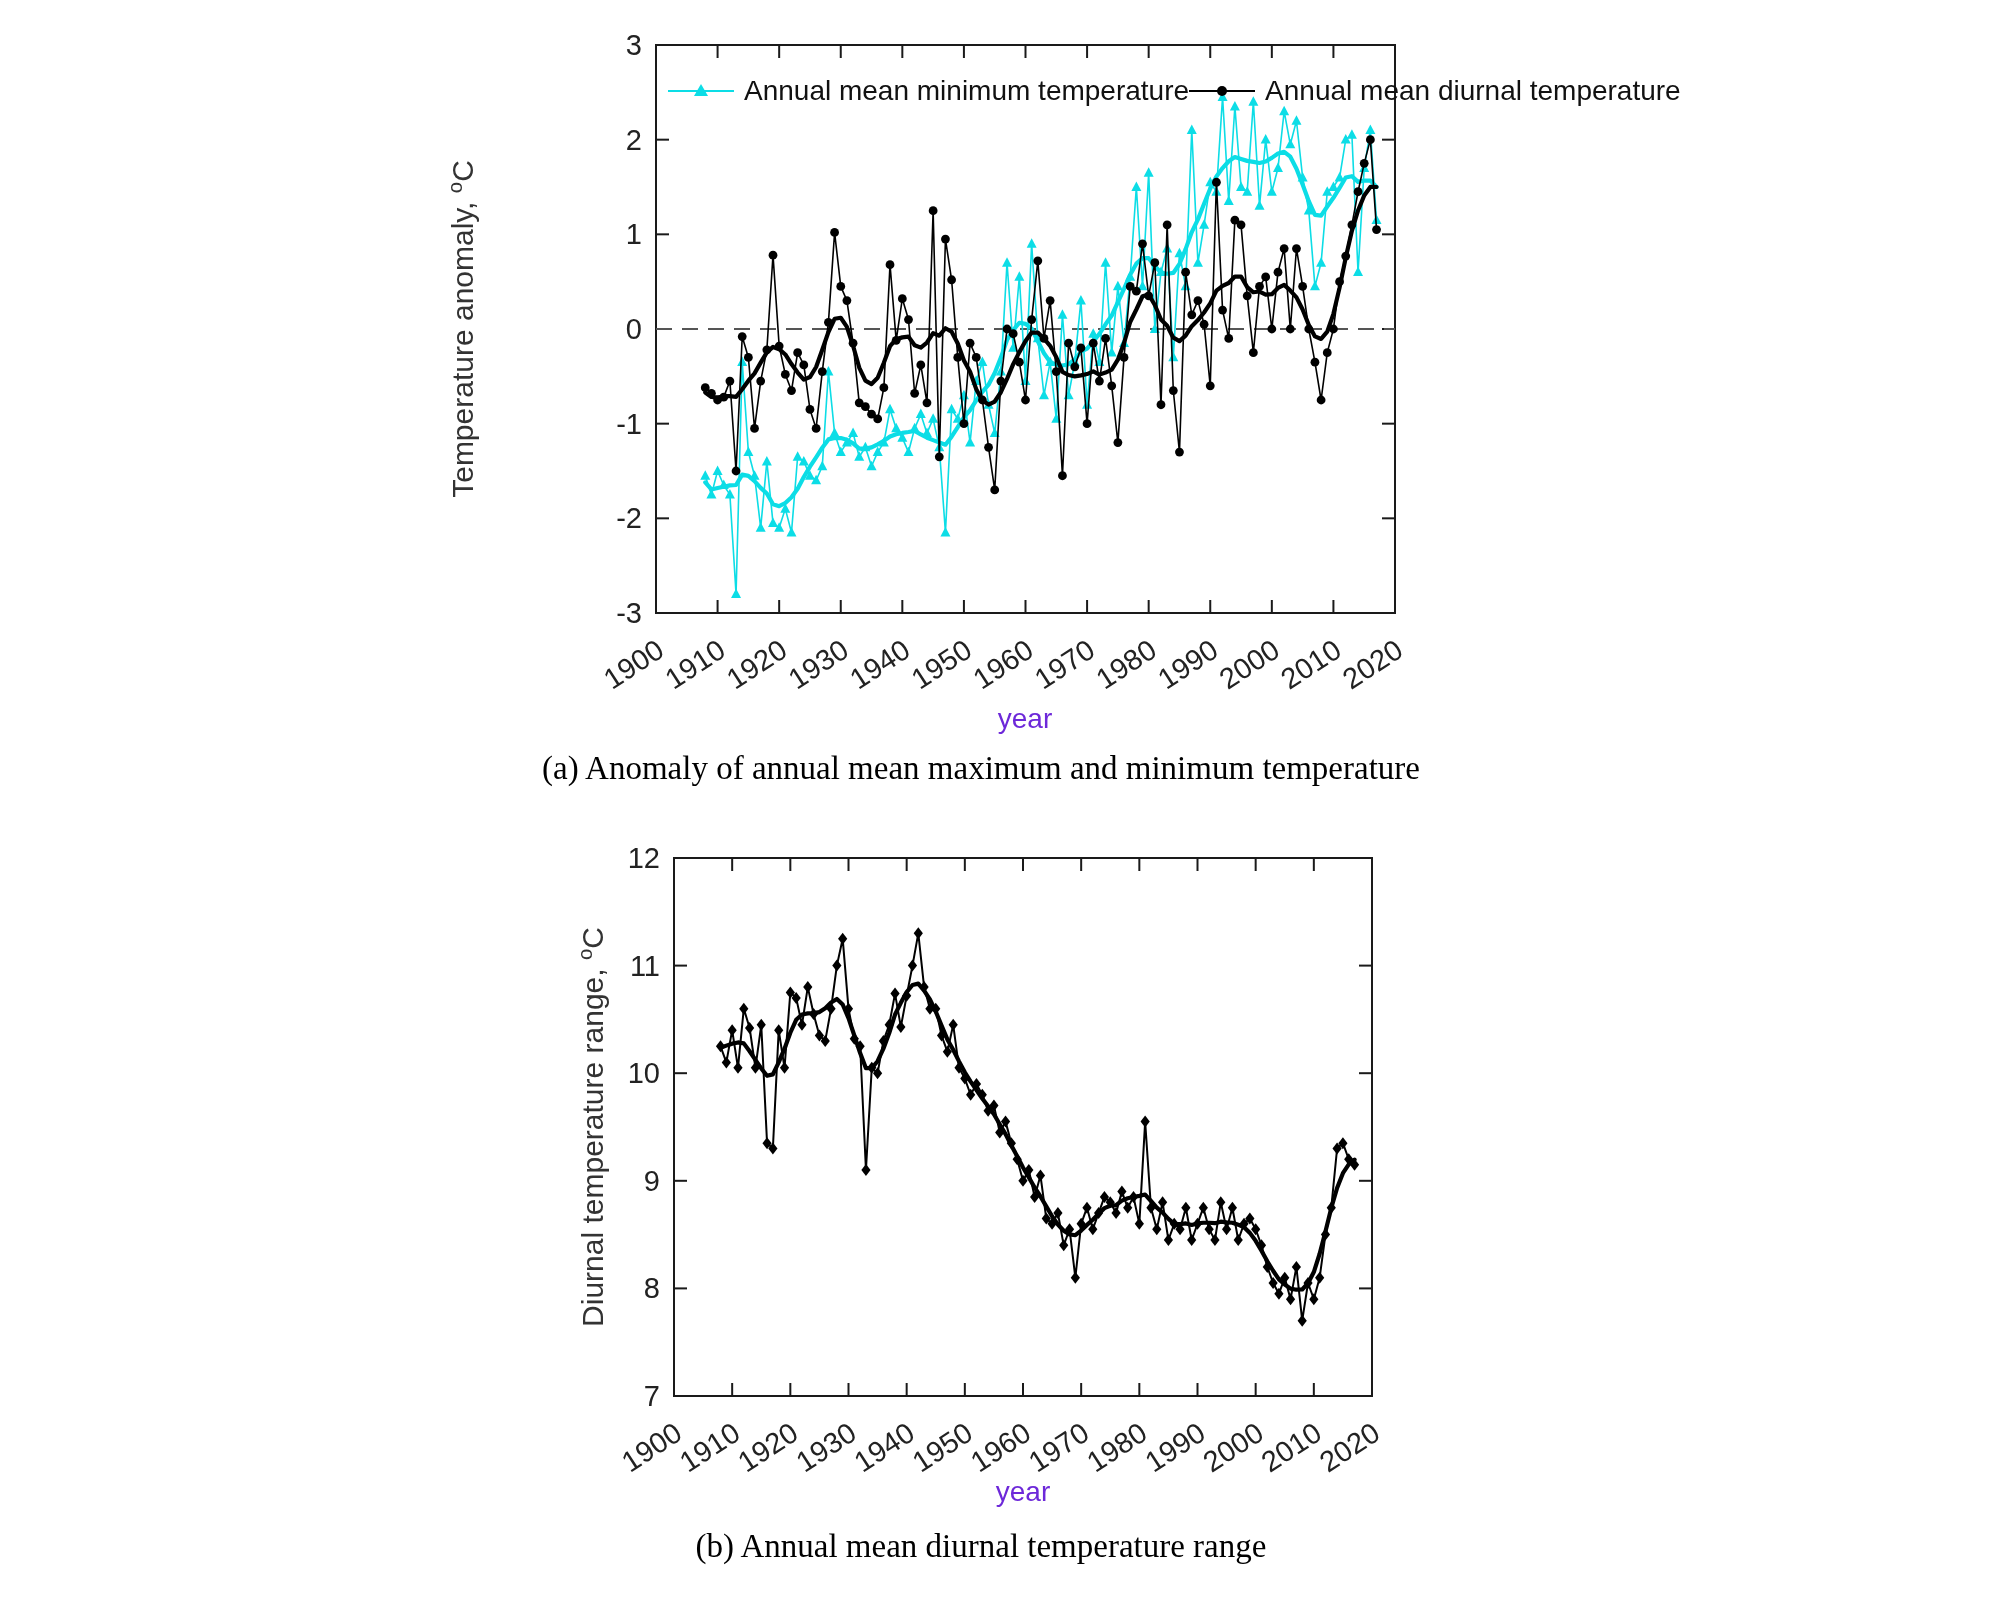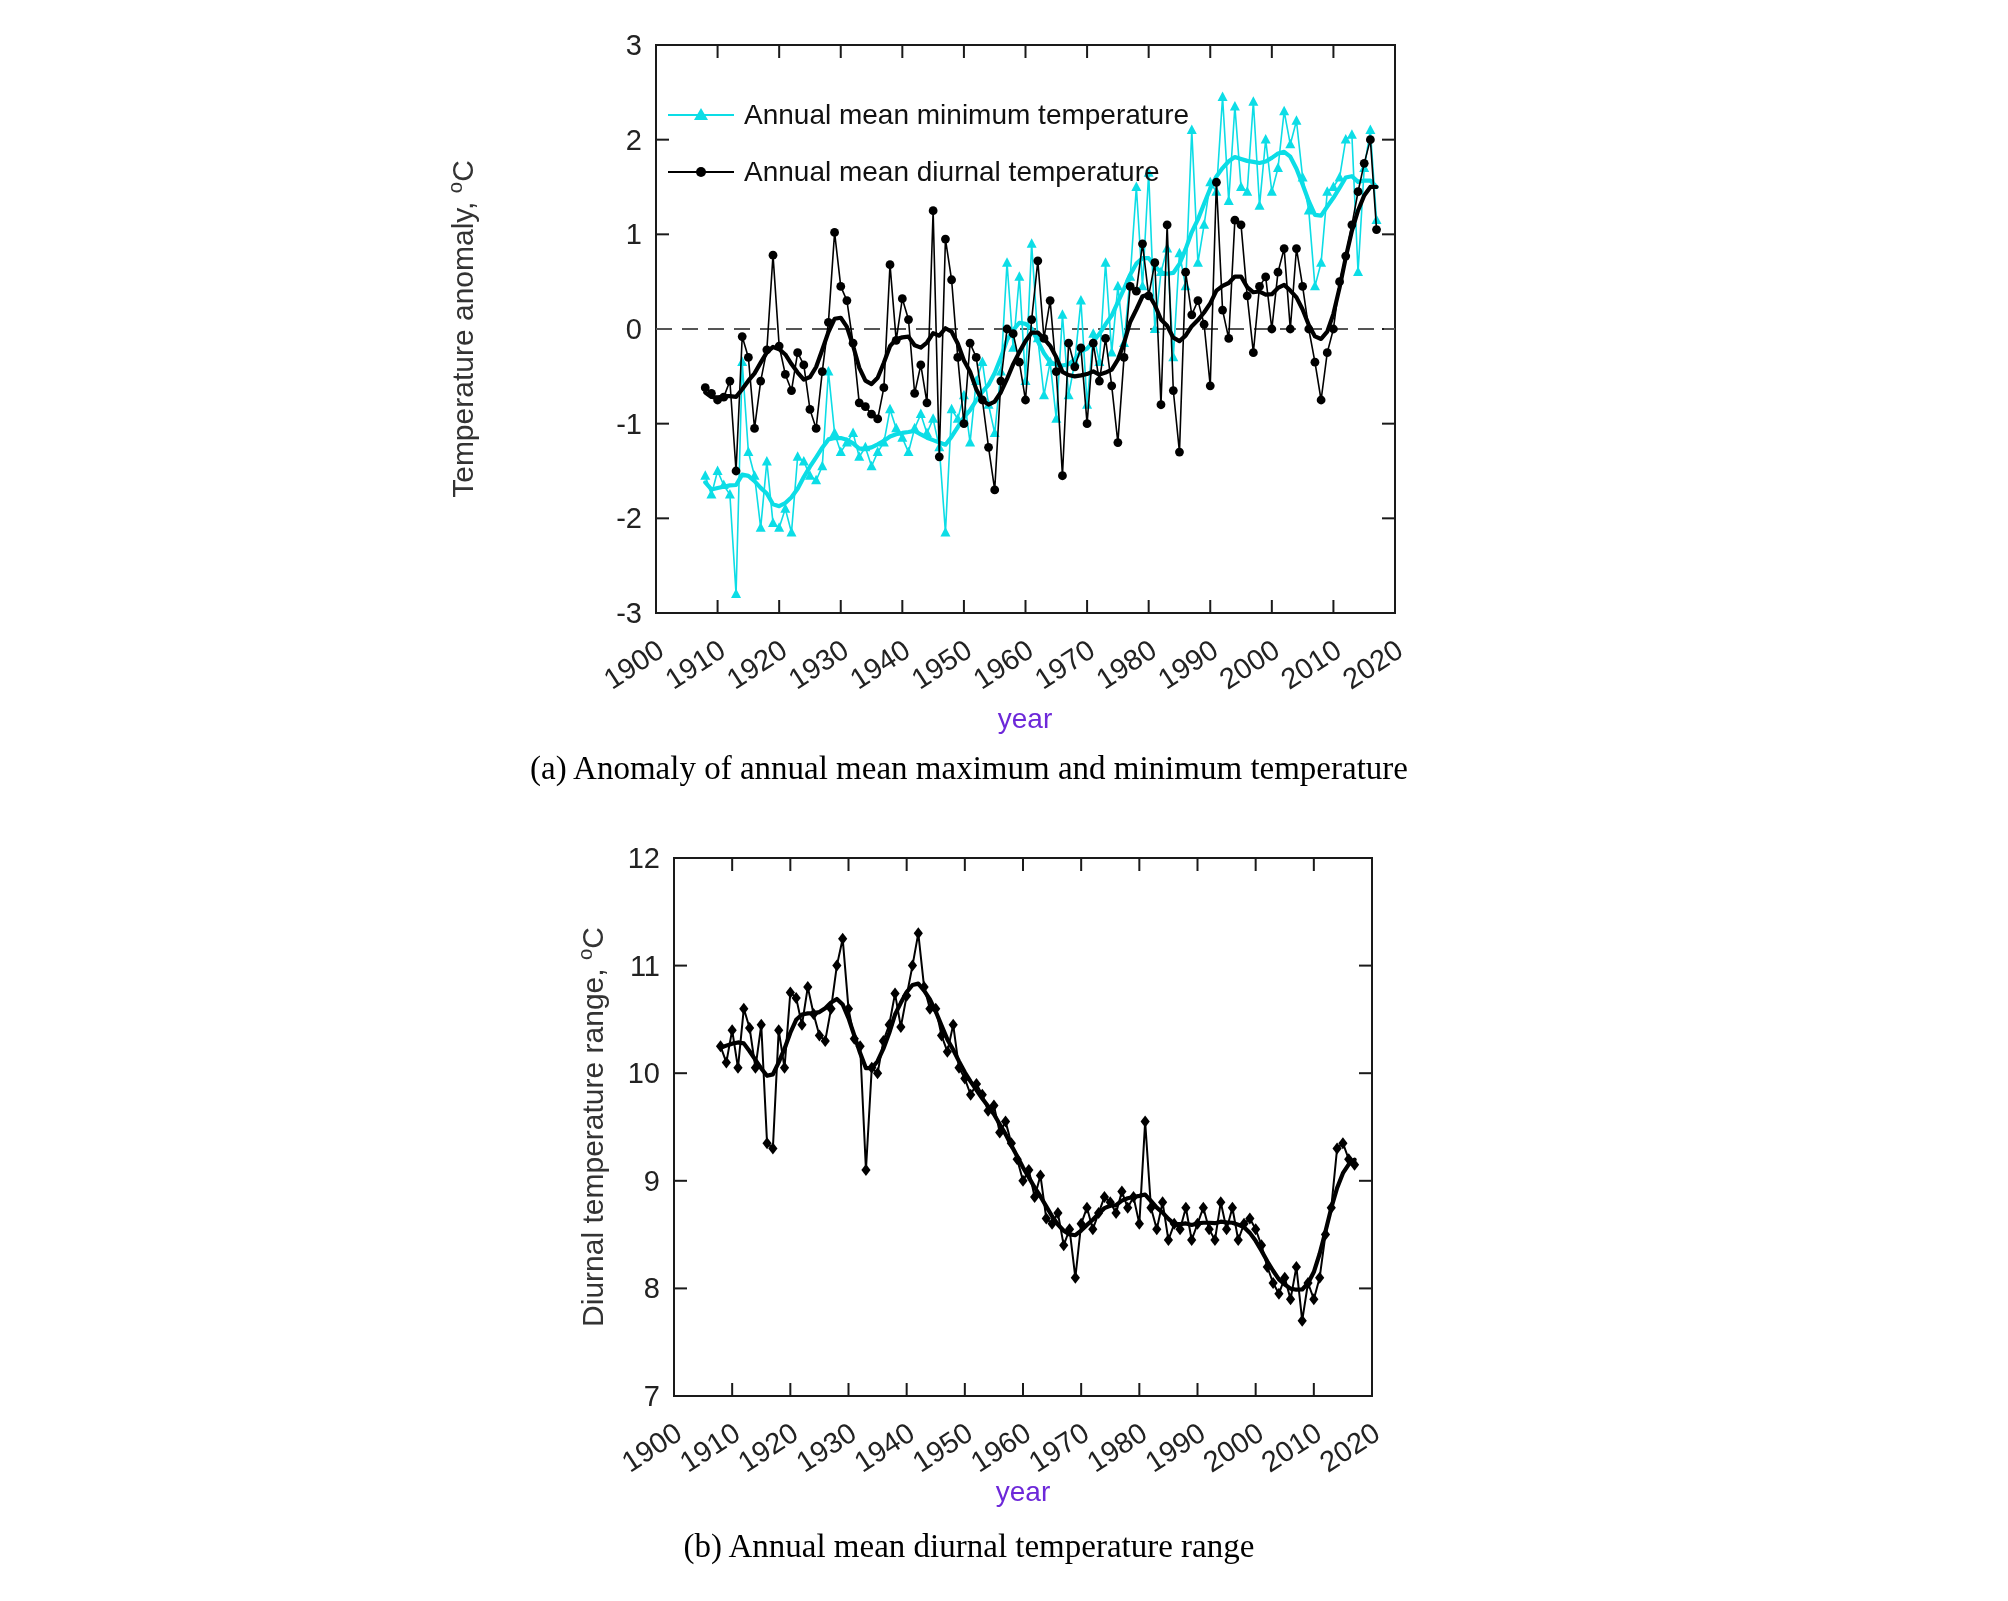--- a/index.html
+++ b/index.html
@@ -3,23 +3,23 @@
 <meta charset="utf-8">
 <style>
   html,body{margin:0;padding:0;background:#ffffff;}
   body{width:2008px;height:1601px;position:relative;overflow:hidden;
        font-family:"Liberation Sans", sans-serif;color:#111;}
   svg{position:absolute;left:0;top:0;}
   .overlay{position:absolute;}
   .ylab{transform:translate(-50%,-50%) rotate(-90deg);font-size:30px;white-space:nowrap;color:#333;}
   .ylab sup{font-size:68%;}
   .xlab{transform:translate(-50%,0);font-size:28px;color:#6d28d9;}
-  .cap{left:4px;width:1930px;text-align:center;font-family:"Liberation Serif", serif;
+  .cap{left:16px;width:1930px;text-align:center;font-family:"Liberation Serif", serif;
        font-size:33px;color:#000;line-height:41px;}
-  .legend{display:flex;flex-direction:column;gap:20px;margin-top:24px;}
+  .legend{display:flex;flex-direction:row;gap:0;}
   .legend-row{display:flex;align-items:center;height:37px;}
   .lg-line{position:relative;width:66px;height:2px;}
   .lg-mk{position:absolute;left:50%;top:50%;transform:translate(-50%,-50%);}
   .lg-mk.circle{width:10px;height:10px;border-radius:50%;}
   .lg-mk.triangle{width:0;height:0;border-left:7px solid transparent;
       border-right:7px solid transparent;border-bottom:12px solid #0cdde6;margin-top:-1px;}
   .legend-label{margin-left:10px;font-size:28px;white-space:nowrap;color:#111;}
 </style>
 </head>
 <body>

